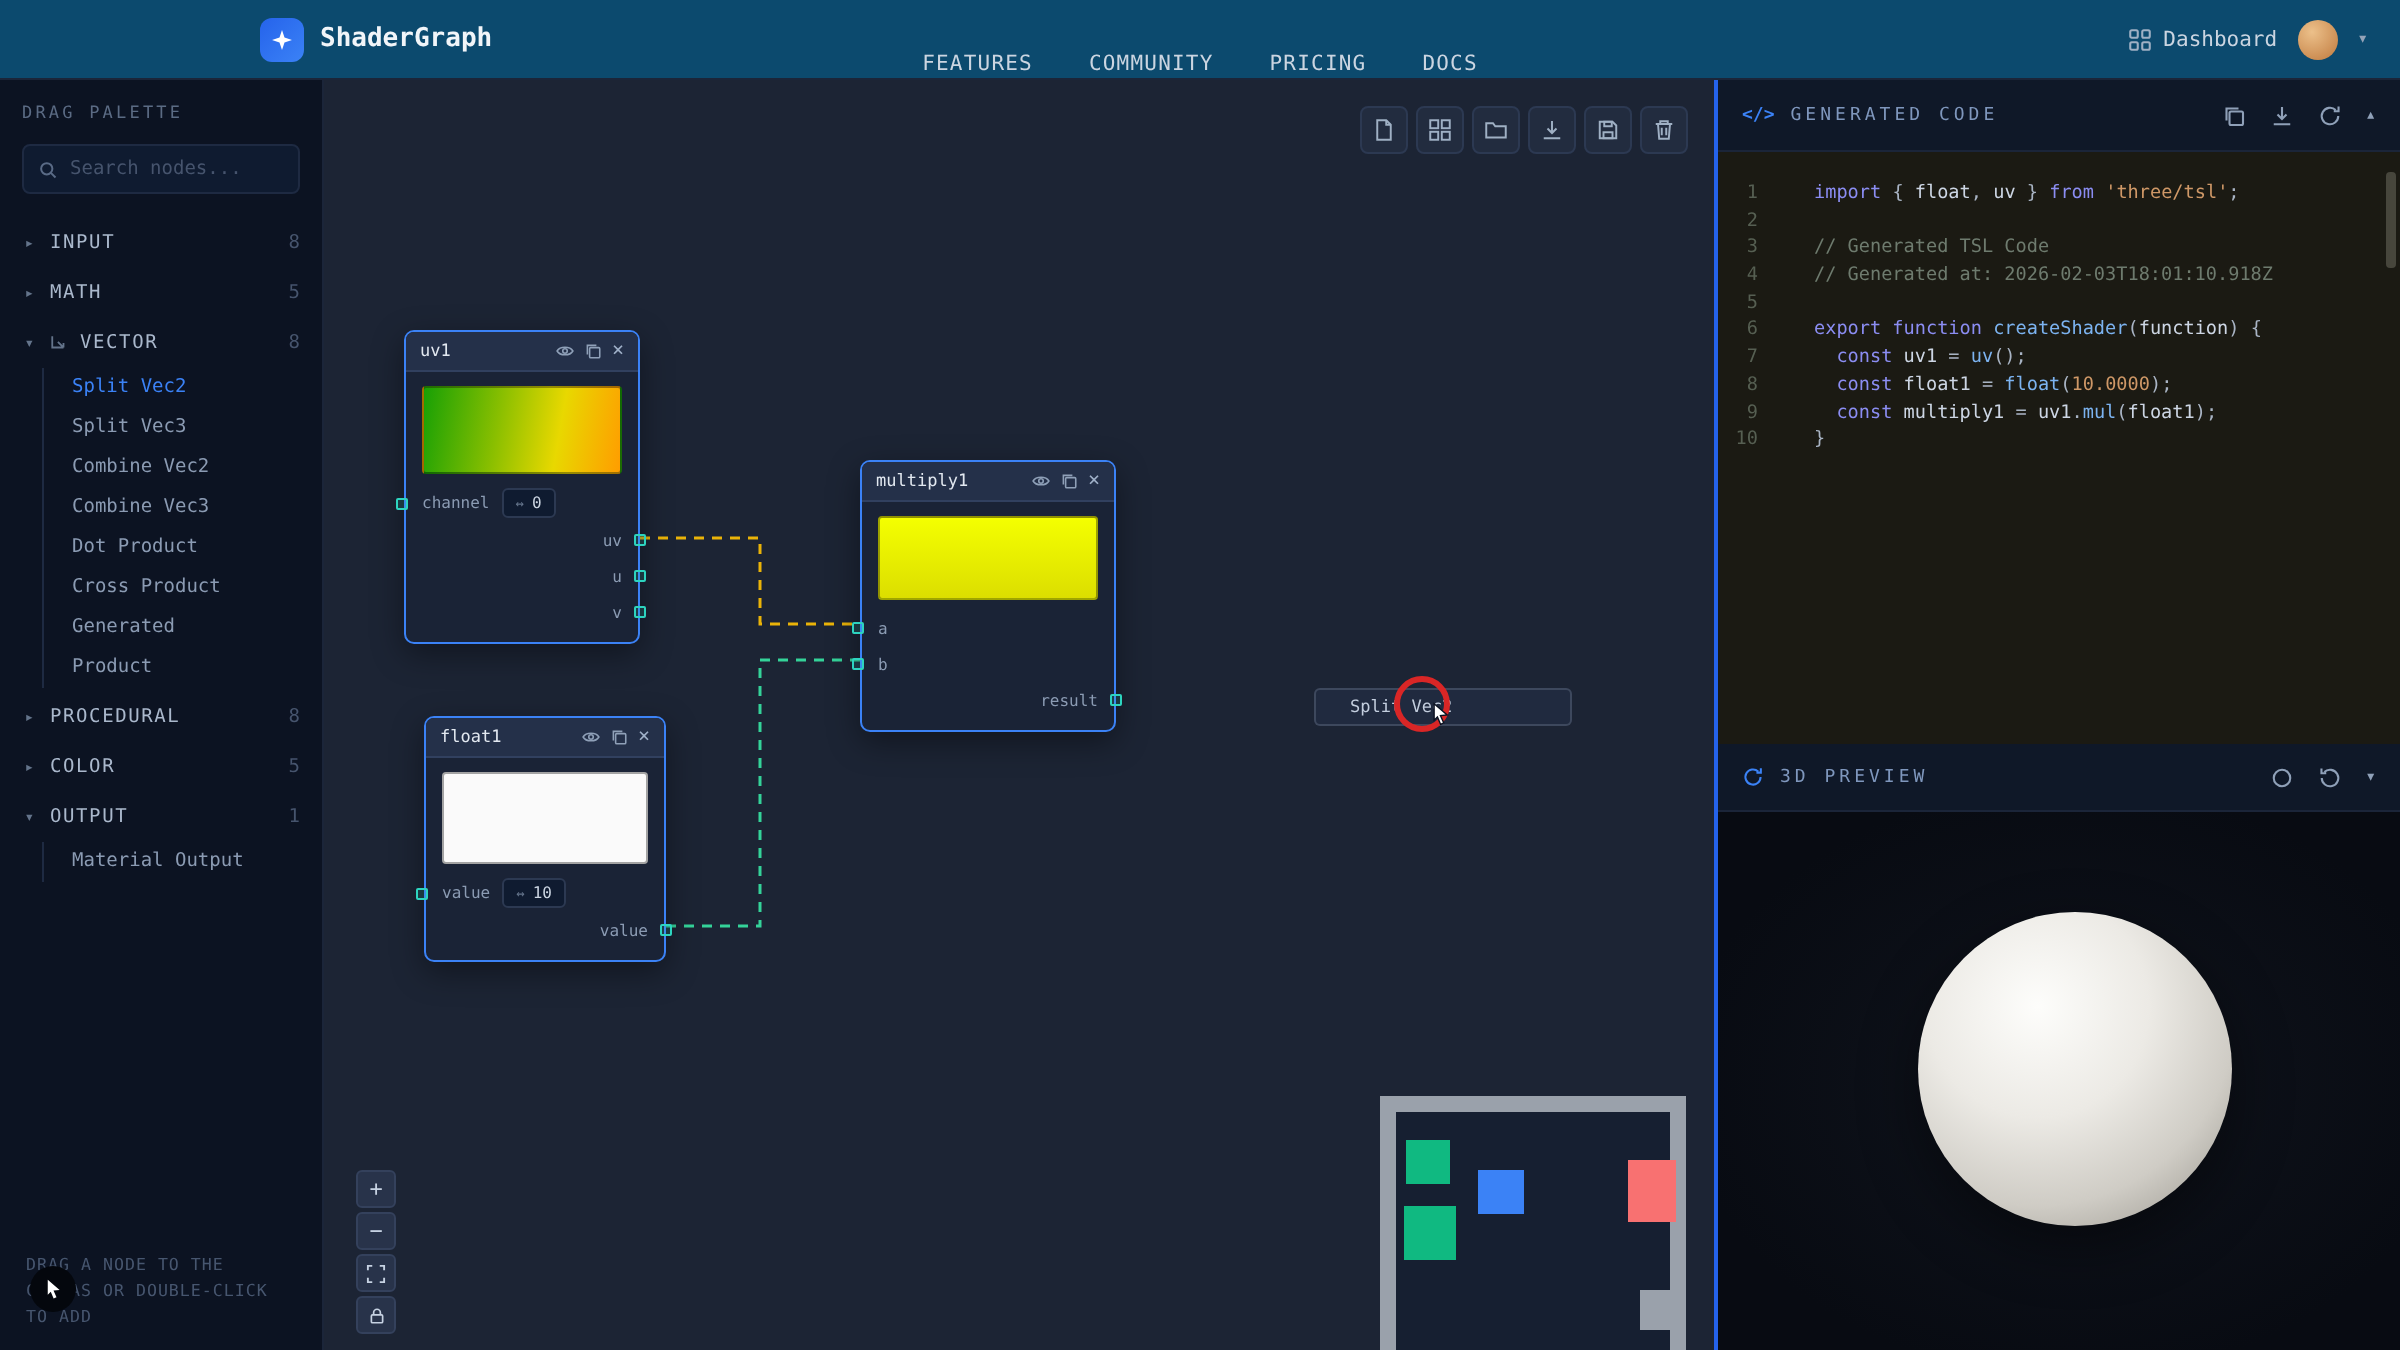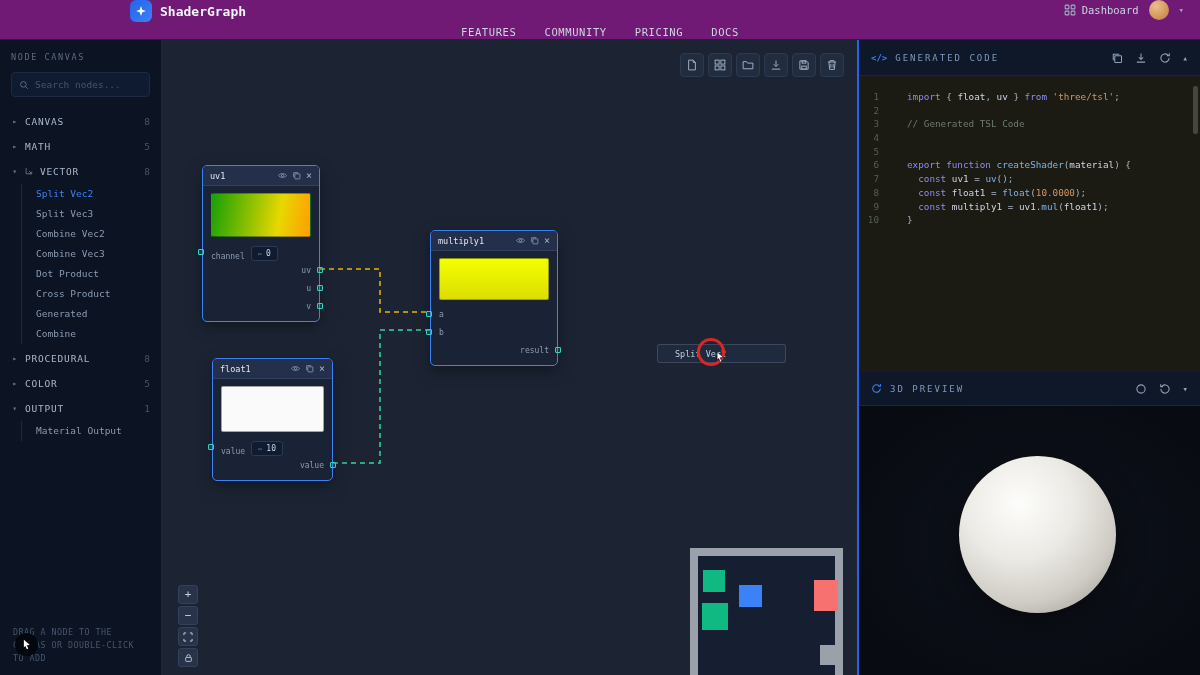--- a/index.html
+++ b/index.html
@@ -1,21 +1,21 @@
 <!DOCTYPE html>
 <html><head>
 <meta charset="utf-8">
 <style>
   *{margin:0;padding:0;box-sizing:border-box}
   html,body{width:1200px;height:675px;overflow:hidden}
   body{font-family:"DejaVu Sans Mono","Liberation Mono",monospace;background:#0b1120;color:#cbd5e1}
   .app{position:relative;width:1200px;height:675px;display:flex;flex-direction:column}
 
   
-  .topbar{position:relative;height:40px;flex:0 0 40px;display:flex;align-items:flex-start;background:#701a75;border-bottom:1px solid #1b2539;padding:0 16px;z-index:6}
+  .topbar{position:relative;height:40px;flex:0 0 40px;display:flex;align-items:center;background:#0c4a6e;border-bottom:1px solid #1b2539;padding:0 16px;z-index:6}
   .brand{display:flex;align-items:center;gap:8px;margin-left:114px;cursor:pointer}
   .logo{width:22px;height:22px;border-radius:6px;background:linear-gradient(135deg,#2563eb,#3b82f6);display:flex;align-items:center;justify-content:center}
   .brand-name{font-size:13px;font-weight:bold;color:#f1f5f9}
   .topnav{position:absolute;left:50%;top:12px;height:40px;transform:translateX(-50%);display:flex;align-items:center;gap:28px}
   .topnav a{font-size:10.5px;color:#cbd5e1;text-decoration:none;letter-spacing:.6px}
   .top-right{margin-left:auto;display:flex;align-items:center;gap:10px}
   .dash{display:flex;align-items:center;gap:6px;font-size:10.5px;color:#cbd5e1;cursor:pointer}
   .avatar{width:20px;height:20px;border-radius:50%;background:radial-gradient(circle at 35% 30%,#ecc08a,#c07a3e);cursor:pointer}
   .chev{font-size:9px;color:#94a3b8;cursor:pointer}
 
@@ -46,21 +46,21 @@
   .node{position:absolute;background:#1a2336;border:1px solid #3b82f6;border-radius:5px;box-shadow:0 5px 16px rgba(0,0,0,.4);z-index:2}
   .node-header{display:flex;align-items:center;height:20px;background:#243049;border-bottom:1px solid #31405f;border-radius:4px 4px 0 0;padding:0 7px;gap:5px;cursor:grab}
   .node-title{font-size:8.5px;color:#e2e8f0;margin-right:auto}
   .hicon{display:flex;align-items:center;justify-content:center;cursor:pointer;color:#8fa0b8}
   .node-close{font-size:10px;color:#9fb0c8;cursor:pointer;line-height:1}
   .node-body{padding:7px 8px 6px}
   .node-preview{border-radius:2px;border:1px solid rgba(0,0,0,.35)}
   .prev-uv{height:44px;background:linear-gradient(100deg,#18a005 0%,#8abf00 38%,#e8d800 68%,#ff9d00 100%)}
   .prev-yellow{height:42px;background:linear-gradient(180deg,#f4ff00,#dcde00)}
   .prev-white{height:46px;background:#fafafa}
-  .node-row{position:relative;display:flex;align-items:flex-end;gap:6px;height:19px;margin-top:5px}
+  .node-row{position:relative;display:flex;align-items:center;gap:6px;height:19px;margin-top:5px}
   .row-label{font-size:8px;color:#8b9bb3}
   .mini-input{display:flex;align-items:center;gap:4px;height:15px;background:#0f1b30;border:1px solid #2c3952;border-radius:3px;padding:0 6px;font-size:8px;color:#cbd5e1;cursor:text}
   .mini-input .ar{font-size:7px;color:#64748b}
   .out-row{position:relative;display:flex;justify-content:flex-end;align-items:center;height:18px;font-size:8px;color:#8b9bb3}
   .in-row{position:relative;display:flex;align-items:center;height:18px;font-size:8px;color:#8b9bb3}
   .port{position:absolute;top:50%;margin-top:-3px;width:6px;height:6px;border:1px solid #2dd4bf;background:rgba(45,212,191,.15);border-radius:1px;cursor:crosshair}
   .port.pr{right:-12px}
   .port.pl2{left:-13px}
 
   .ghost{position:absolute;left:495px;top:304px;width:129px;height:19px;display:flex;align-items:center;padding:0 17px;background:rgba(36,48,73,.55);border:1px solid rgba(148,163,184,.25);border-radius:3px;font-size:8.5px;color:#c3cede;z-index:3}
@@ -129,32 +129,32 @@
         <span>Dashboard</span>
       </div>
       <span class="avatar"></span>
       <span class="chev">▾</span>
     </div>
   </header>
 
   <div class="main">
 
     <aside class="sidebar">
-      <div class="palette-title">NODE CANVAS</div>
+      <div class="palette-title">DRAG PALETTE</div>
       <div class="search">
         <svg width="10" height="10" viewBox="0 0 16 16" fill="none" stroke="#5a6b86" stroke-width="1.6">
             <circle cx="7" cy="7" r="4.5"></circle>
             <path d="M10.5 10.5 L14 14"></path>
           </svg>
         <input placeholder="Search nodes..." style="">
       </div>
       <div id="palette-tree">
           <div class="tree-group">
             <span class="tw">▸</span>
-            <span class="gl">CANVAS</span>
+            <span class="gl">INPUT</span>
             <span class="gc">8</span>
           </div>
           <div class="tree-group">
             <span class="tw">▸</span>
             <span class="gl">MATH</span>
             <span class="gc">5</span>
           </div>
           <div class="tree-group">
             <span class="tw">▾</span>
             <span class="gi">
@@ -166,21 +166,21 @@
             <span class="gc">8</span>
           </div>
           <div class="tree-items">
             <div class="tree-item active">Split Vec2</div>
             <div class="tree-item">Split Vec3</div>
             <div class="tree-item">Combine Vec2</div>
             <div class="tree-item">Combine Vec3</div>
             <div class="tree-item">Dot Product</div>
             <div class="tree-item">Cross Product</div>
             <div class="tree-item">Generated</div>
-            <div class="tree-item">Combine</div>
+            <div class="tree-item">Product</div>
           </div>
           <div class="tree-group">
             <span class="tw">▸</span>
             <span class="gl">PROCEDURAL</span>
             <span class="gc">8</span>
           </div>
           <div class="tree-group">
             <span class="tw">▸</span>
             <span class="gl">COLOR</span>
             <span class="gc">5</span>
@@ -418,23 +418,23 @@
             </span>
           <span class="tchev">▴</span>
         </span>
       </div>
 
       <div class="code-area">
         <div id="code-lines">
             <div class="code-line"><span class="ln">1</span><span class="code-text"><span class="tok-kw">import </span><span class="tok-pl">{ </span><span class="tok-id">float</span><span class="tok-pl">, </span><span class="tok-id">uv</span><span class="tok-pl"> } </span><span class="tok-kw">from </span><span class="tok-str">'three/tsl'</span><span class="tok-pl">;</span></span></div>
             <div class="code-line"><span class="ln">2</span><span class="code-text"></span></div>
             <div class="code-line"><span class="ln">3</span><span class="code-text"><span class="tok-cm">// Generated TSL Code</span></span></div>
-            <div class="code-line"><span class="ln">4</span></div>
+            <div class="code-line"><span class="ln">4</span><span class="code-text"><span class="tok-cm">// Generated at: 2026-02-03T18:01:10.918Z</span></span></div>
             <div class="code-line"><span class="ln">5</span><span class="code-text"></span></div>
-            <div class="code-line"><span class="ln">6</span><span class="code-text"><span class="tok-kw">export function </span><span class="tok-fn">createShader</span><span class="tok-pl">(</span><span class="tok-id">material</span><span class="tok-pl">) {</span></span></div>
+            <div class="code-line"><span class="ln">6</span><span class="code-text"><span class="tok-kw">export function </span><span class="tok-fn">createShader</span><span class="tok-pl">(</span><span class="tok-id">function</span><span class="tok-pl">) {</span></span></div>
             <div class="code-line"><span class="ln">7</span><span class="code-text"><span class="tok-kw">  const </span><span class="tok-id">uv1</span><span class="tok-pl"> = </span><span class="tok-fn">uv</span><span class="tok-pl">();</span></span></div>
             <div class="code-line"><span class="ln">8</span><span class="code-text"><span class="tok-kw">  const </span><span class="tok-id">float1</span><span class="tok-pl"> = </span><span class="tok-fn">float</span><span class="tok-pl">(</span><span class="tok-num">10.0000</span><span class="tok-pl">);</span></span></div>
             <div class="code-line"><span class="ln">9</span><span class="code-text"><span class="tok-kw">  const </span><span class="tok-id">multiply1</span><span class="tok-pl"> = </span><span class="tok-id">uv1</span><span class="tok-pl">.</span><span class="tok-fn">mul</span><span class="tok-pl">(</span><span class="tok-id">float1</span><span class="tok-pl">);</span></span></div>
             <div class="code-line"><span class="ln">10</span><span class="code-text"><span class="tok-pl">}</span></span></div>
           </div>
         <div class="code-scroll"></div>
       </div>
 
 
       <div class="preview-header">

